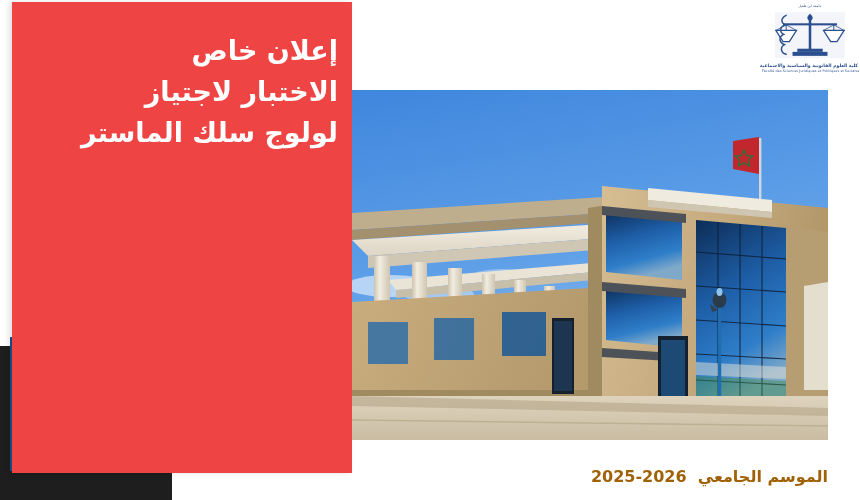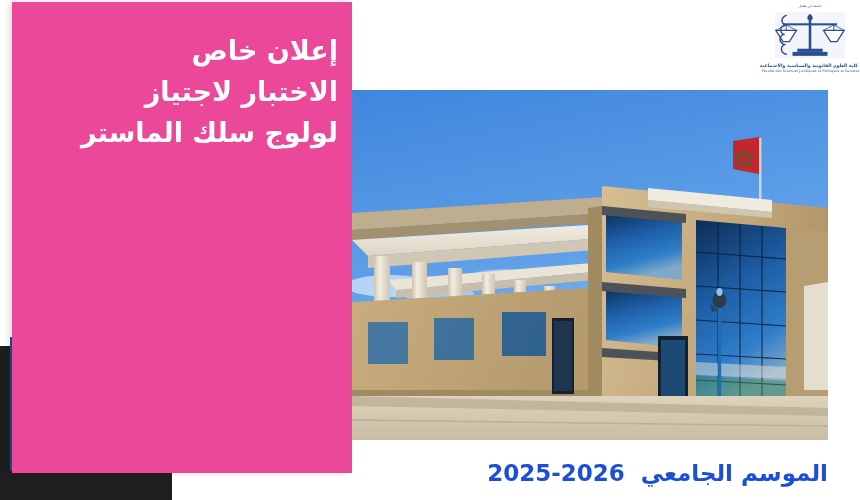--- a/index.html
+++ b/index.html
@@ -15,21 +15,21 @@
     background:#1e1e1e;
   }
   .mid-blue-block{
     position:absolute;left:10px;top:337px;width:145px;height:134px;
     background:#17528f;
   }
 
   
   .blue-panel{
     position:absolute;left:12px;top:2px;width:340px;height:471px;
-    background:#ec4899;
+    background:#ef4444;
     box-shadow:-3px 0 6px rgba(0,0,0,0.12);
   }
   .headline{
     position:absolute;right:14px;top:28px;width:300px;
     color:#ffffff;
     font-size:27px;line-height:1.52;font-weight:bold;
     text-align:right;direction:rtl;
     letter-spacing:0px;
   }
 
@@ -56,21 +56,21 @@
     direction:rtl;white-space:nowrap;
   }
   .logo-fr{
     font-size:3.3px;color:#2b4f8e;line-height:5px;white-space:nowrap;
     letter-spacing:0.1px;
   }
 
   
   .season{
     position:absolute;right:32px;bottom:14px;
-    color:#1d4ed8;font-size:23px;font-weight:bold;
+    color:#a16207;font-size:16px;font-weight:bold;
     direction:rtl;text-align:right;white-space:nowrap;
   }
   .season .yr{direction:ltr;display:inline-block;unicode-bidi:embed;}
 </style>
 </head>
 <body>
 
 <div class="poster">
 
   <div class="dark-block"></div>

